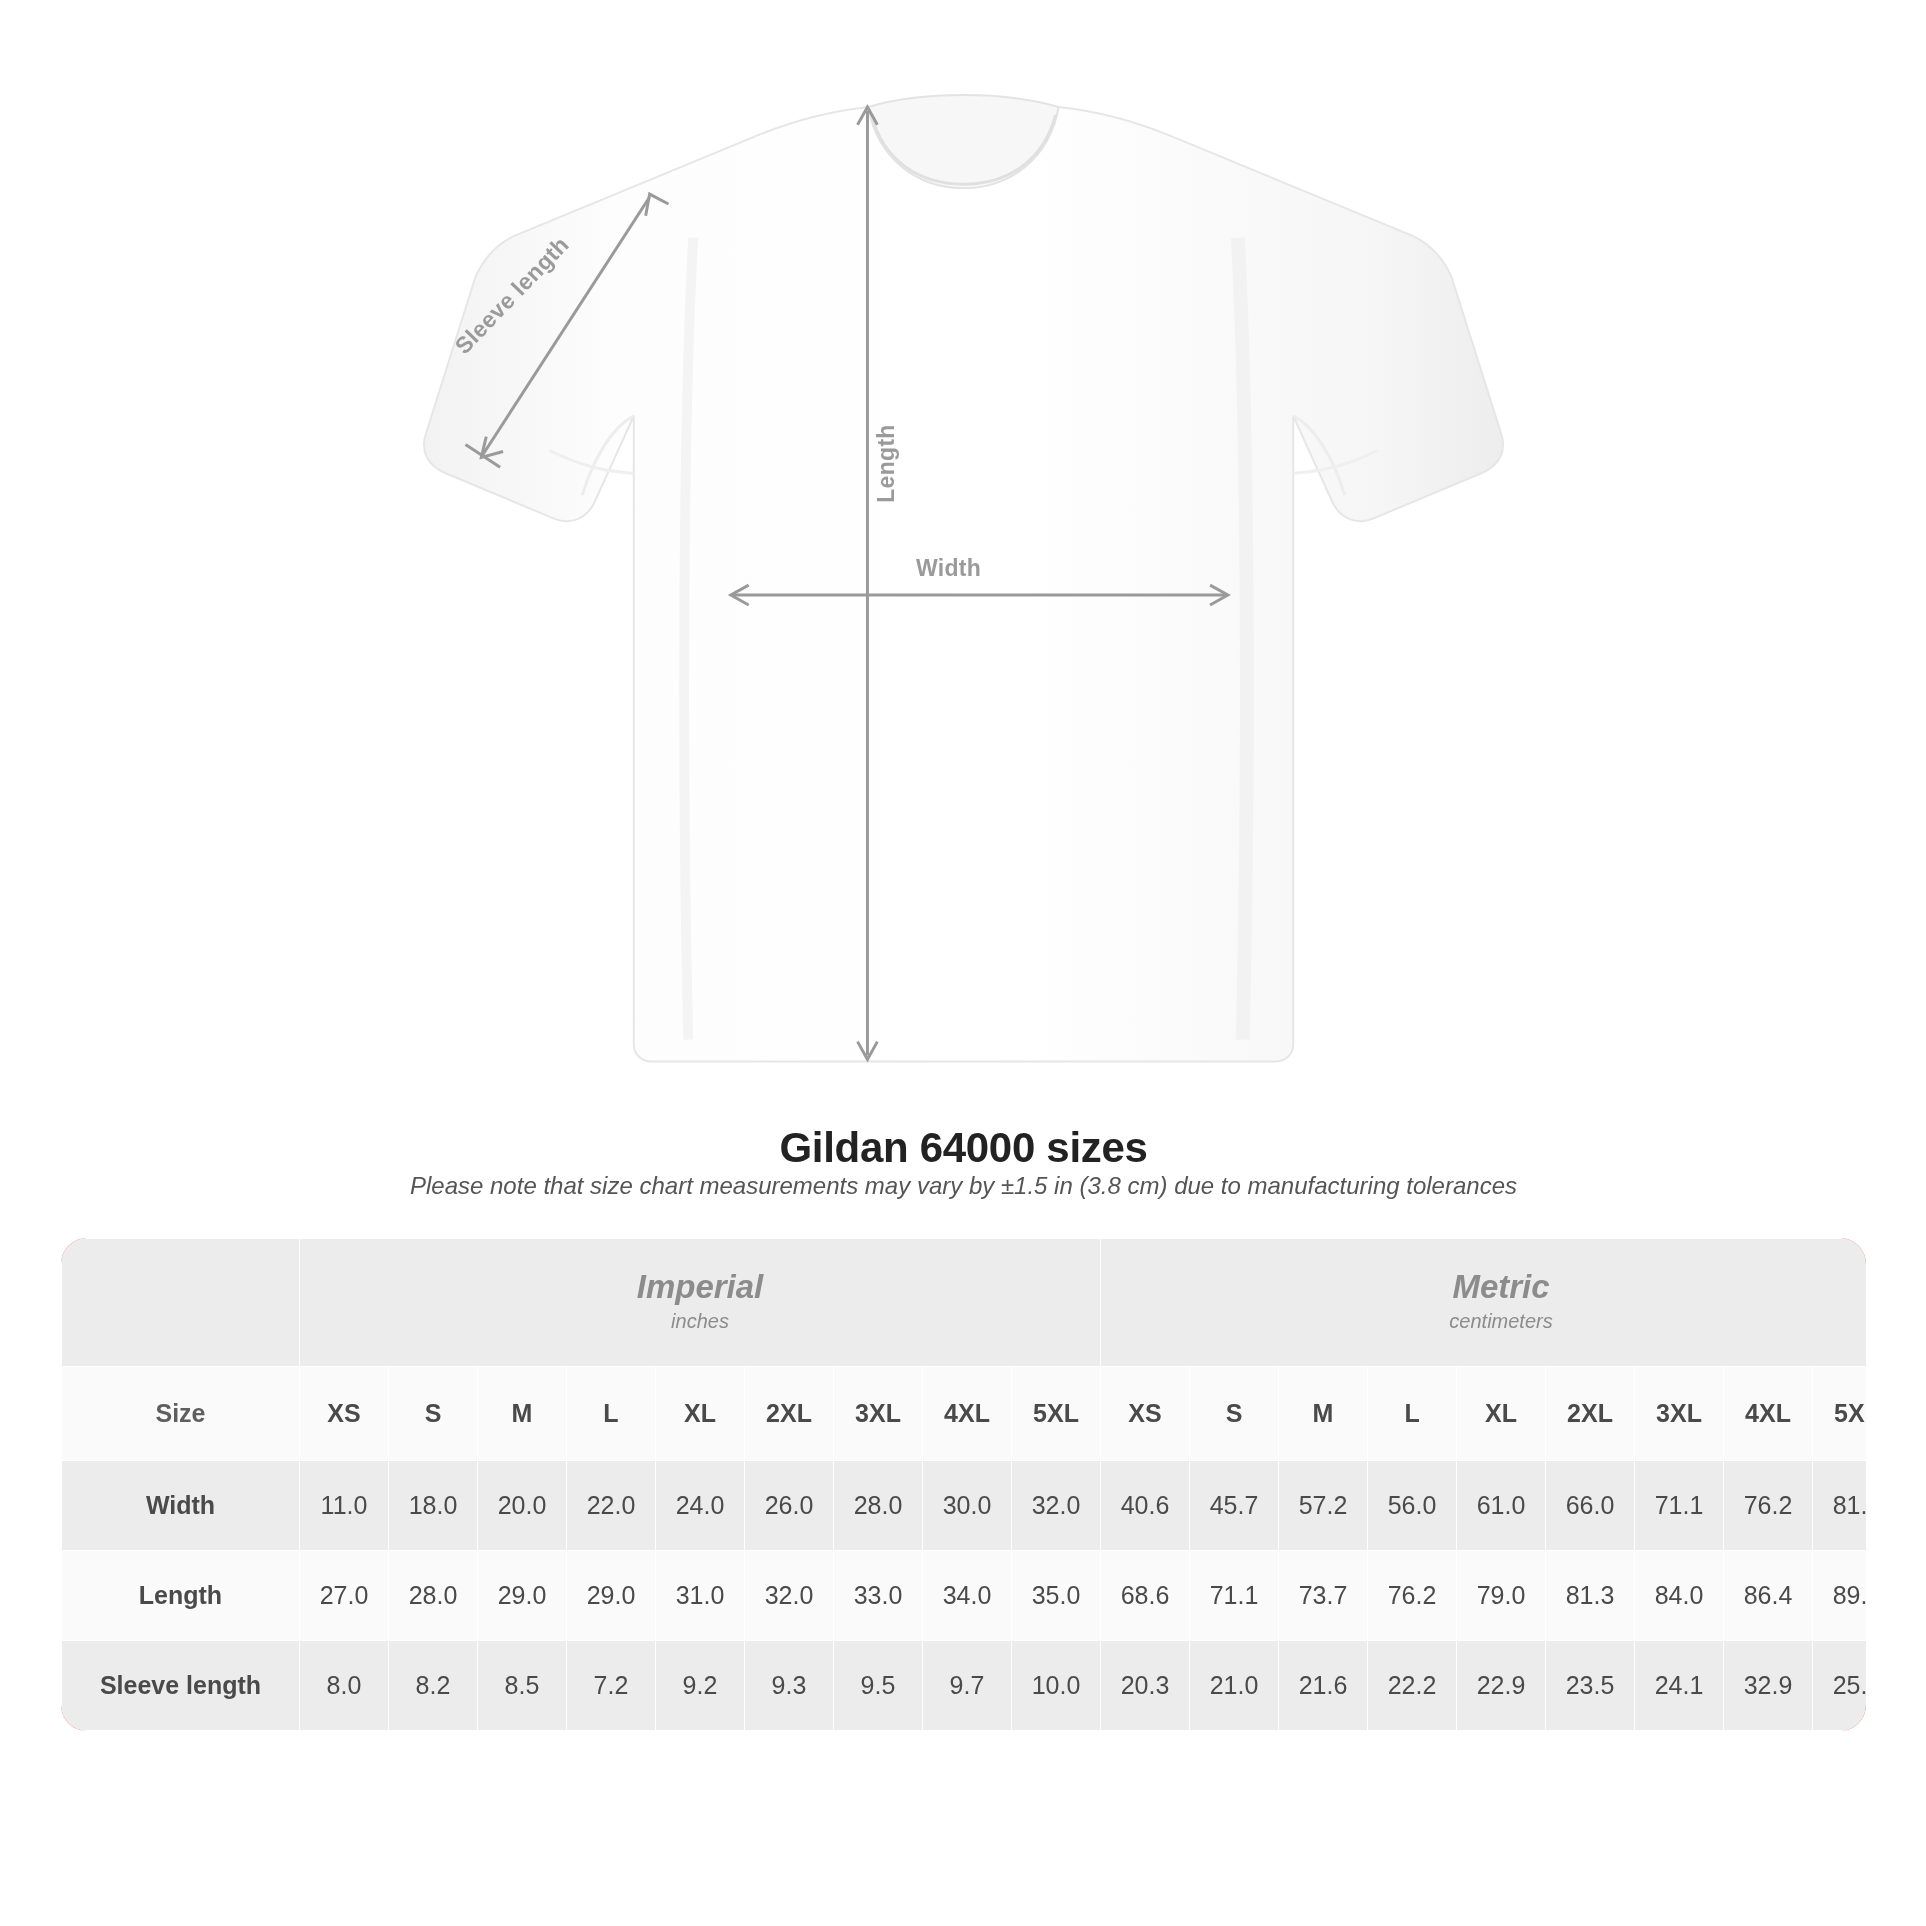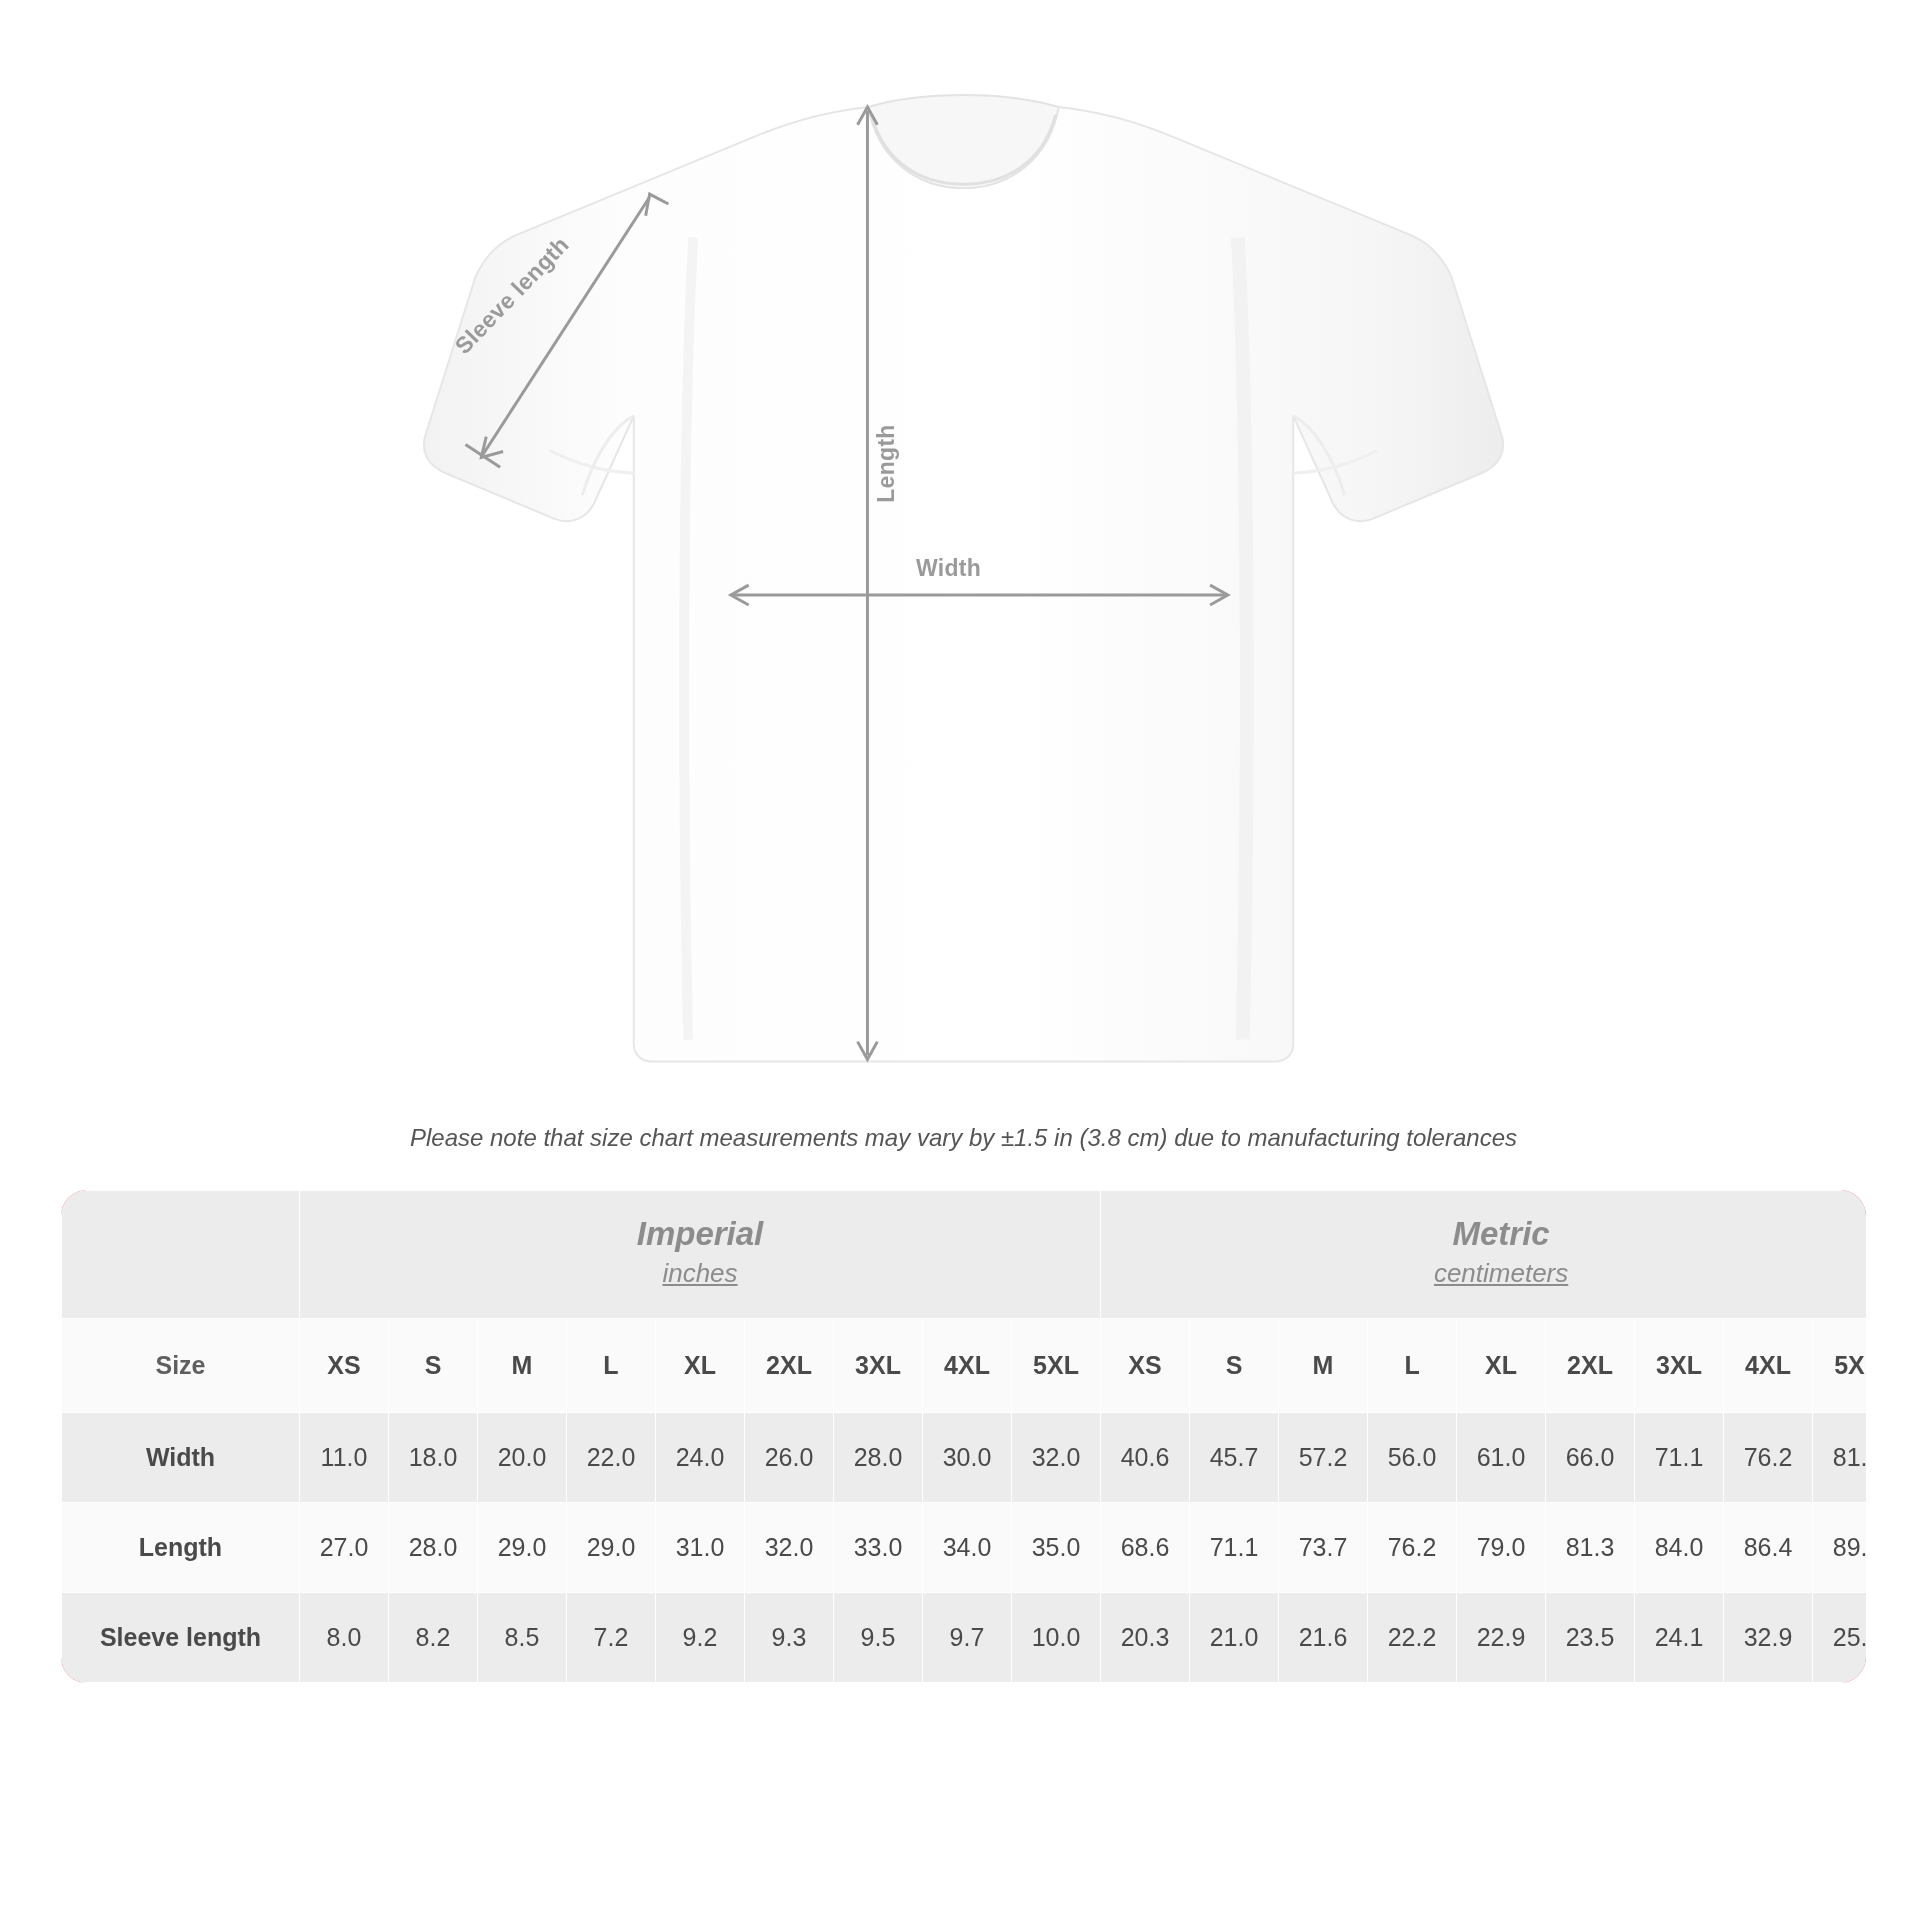--- a/index.html
+++ b/index.html
@@ -100,25 +100,24 @@
     padding: 0;
   }
   .unit-name {
     font-size: 33px;
     font-weight: bold;
     font-style: italic;
     color: #8c8c8c;
     line-height: 1.15;
   }
   .unit-sub {
-    font-size: 26px;
+    font-size: 20px;
     font-style: italic;
     color: #8c8c8c;
     line-height: 1.6;
-    text-decoration: underline;
   }
   
   .size-row td {
     background: #fafafa;
     height: 91px;
     font-weight: bold;
     color: #6d6d6d;
     font-size: 26px;
   }
   .size-row td.rowlab {
@@ -220,20 +219,21 @@
         <line x1="470" y1="449" x2="505" y2="472"></line>
       </g>
     </svg>
 
     <div class="dim-label label-sleeve">Sleeve length</div>
     <div class="dim-label label-length">Length</div>
     <div class="dim-label label-width">Width</div>
   </div>
 
   <div class="title-block">
+    <div class="chart-title">Gildan 64000 sizes</div>
     <div class="chart-note">Please note that size chart measurements may vary by ±1.5 in (3.8 cm) due to manufacturing tolerances</div>
   </div>
 
   <div class="table-wrap">
     <table class="sizes">
       <colgroup id="colgroup">
         <col class="labcol">
       <col class="datacol">
           <col class="datacol">
           <col class="datacol">

